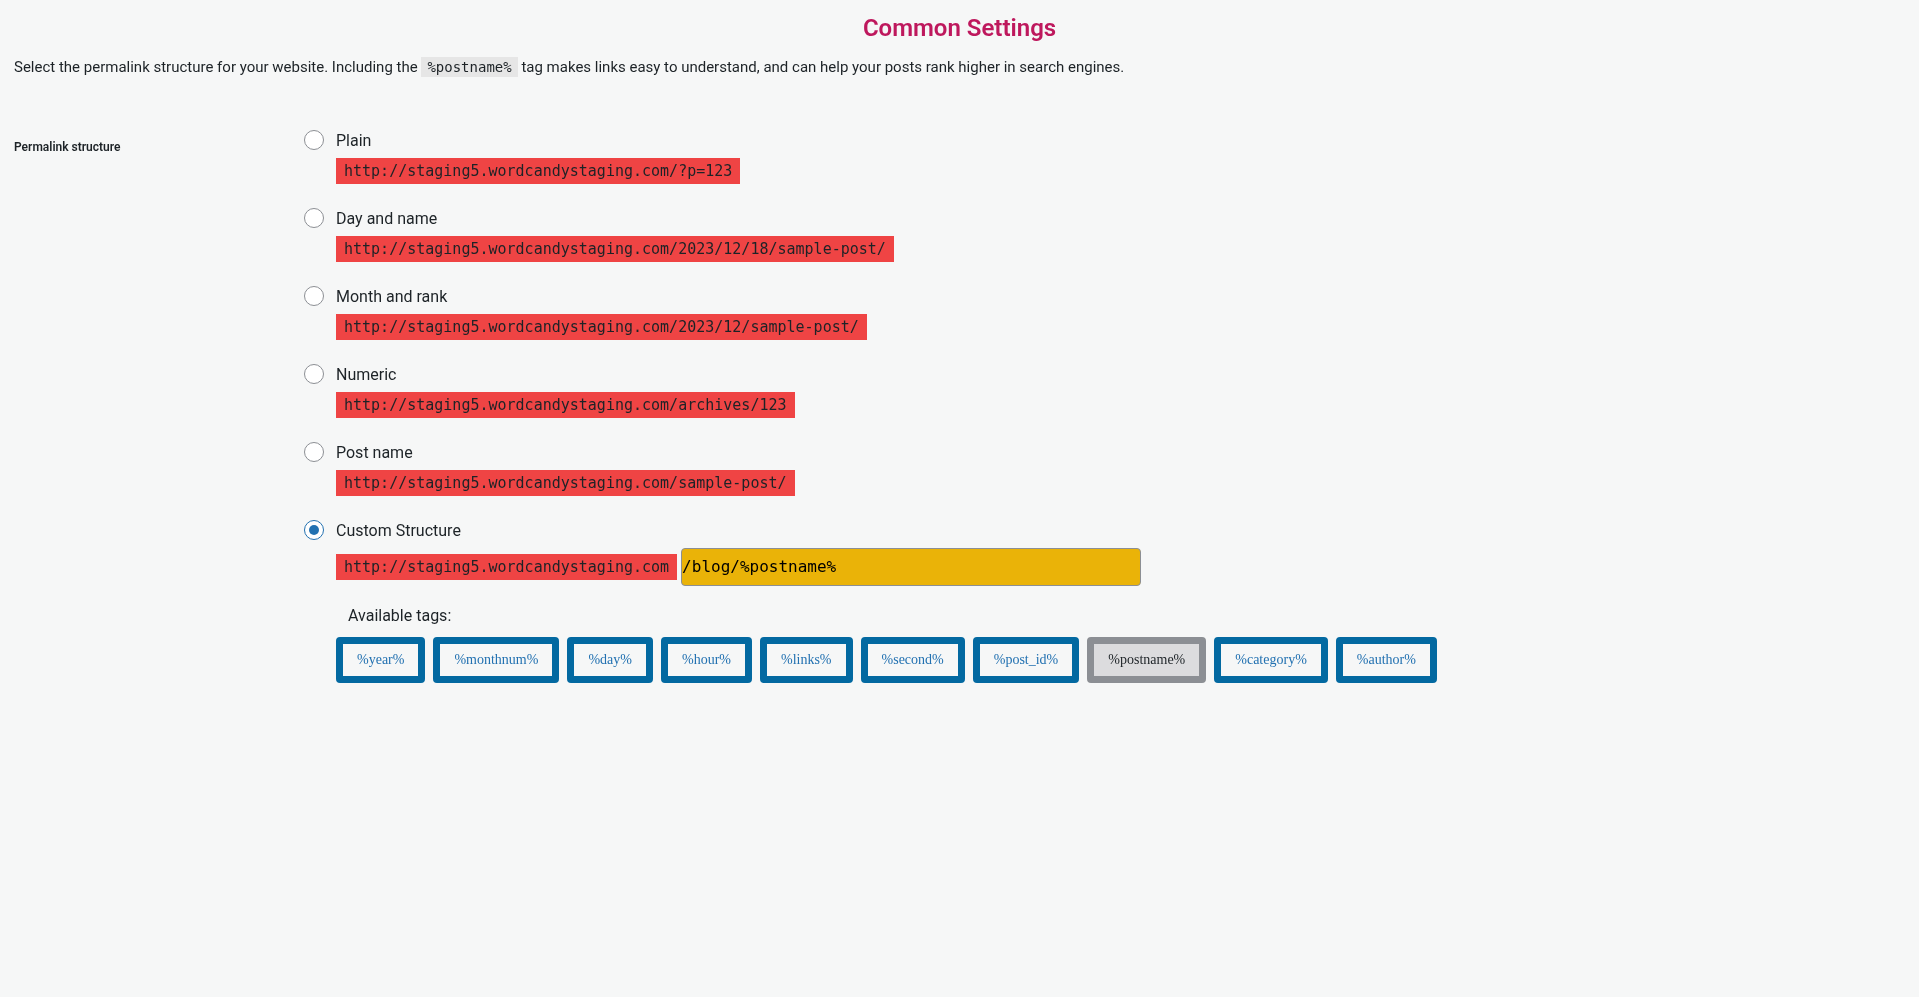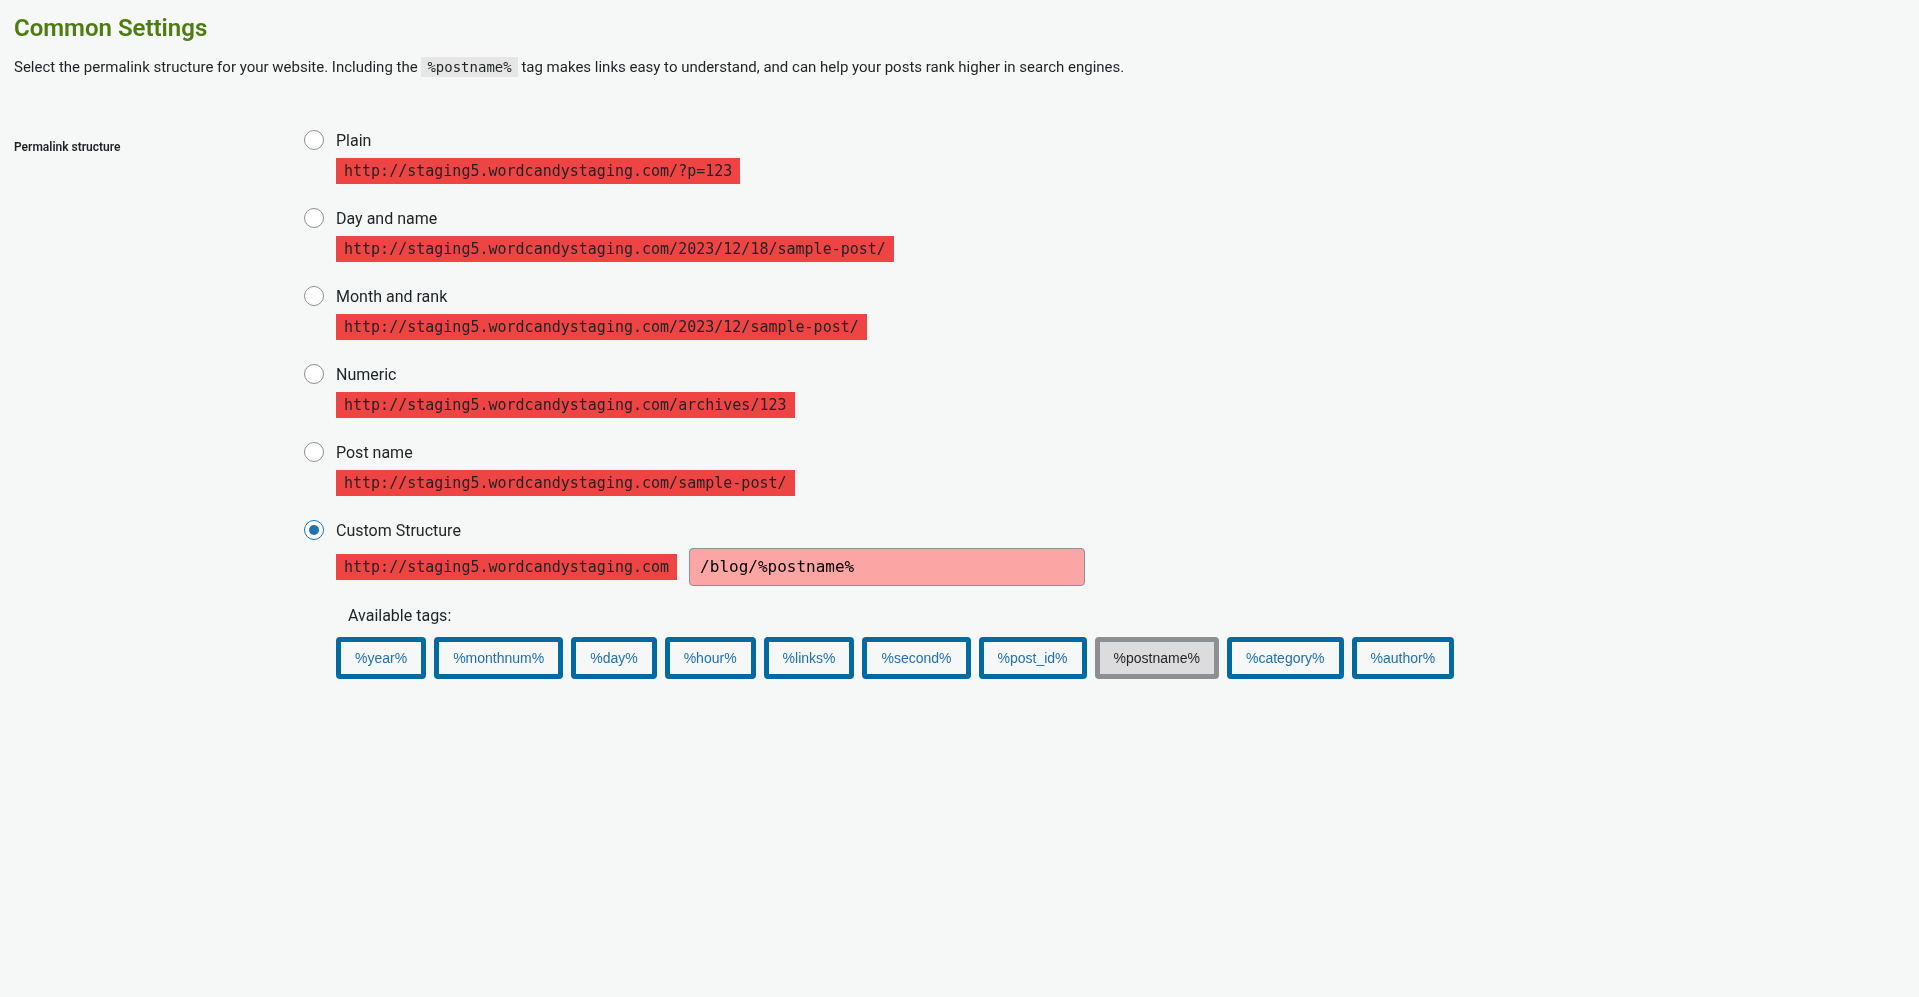--- a/index.html
+++ b/index.html
@@ -10,22 +10,23 @@
     body {
       font-family: -apple-system, BlinkMacSystemFont, "Segoe UI", Roboto, Oxygen-Sans, Ubuntu, Cantarell, "Helvetica Neue", sans-serif;
       background: #f6f7f7;
       color: #1d2327;
       padding: 14px;
       font-size: 14px;
     }
     h2.section-heading {
       font-size: 24px;
       font-weight: 600;
-      color: #4d7c0f;
+      color: #be185d;
       margin-bottom: 14px;
+      text-align: center;
     }
     .description {
       font-size: 15px;
       color: #1d2327;
       margin-bottom: 51px;
       line-height: 1.5;
     }
     .description code {
       background: #e6e6e6;
       padding: 2px 6px;
@@ -95,58 +96,58 @@
       font-family: Consolas, Monaco, monospace;
       font-size: 15px;
       margin-left: 32px;
       color: #1d2327;
     }
     .custom-row {
       display: flex;
       align-items: center;
       margin-left: 0;
       margin-top: 4px;
-      gap: 12px;
+      gap: 4px;
     }
     .custom-row .url-code {
       margin-left: 32px;
     }
     .custom-input {
       font-family: Consolas, Monaco, monospace;
       font-size: 16px;
-      padding: 6px 10px;
+      padding: 6px 0;
       border: 1px solid #8c8f94;
       border-radius: 4px;
-      background: #fca5a5;
-      width: 396px;
+      background: #eab308;
+      width: 460px;
       height: 38px;
     }
     .available-tags-label {
       margin-left: 44px;
       margin-top: 20px;
       margin-bottom: 12px;
       font-size: 16px;
       color: #1d2327;
     }
     .tags-container {
       margin-left: 32px;
       display: flex;
       flex-wrap: wrap;
       gap: 8px;
       max-width: 1130px;
     }
     .tag-button {
-      border: 5px solid #0369a1;
+      border: 7px solid #0369a1;
       background: #f6f7f7;
       color: #2271b1;
       padding: 8px 14px;
       font-size: 14px;
       border-radius: 4px;
       cursor: pointer;
-      font-family: Liberation Sans, sans-serif;
+      font-family: Liberation Serif, serif;
     }
     .tag-button.active {
       background: #dcdcde;
       border-color: #8c8f94;
       color: #1d2327;
     }
   </style>
 </head>
 <body>
 

